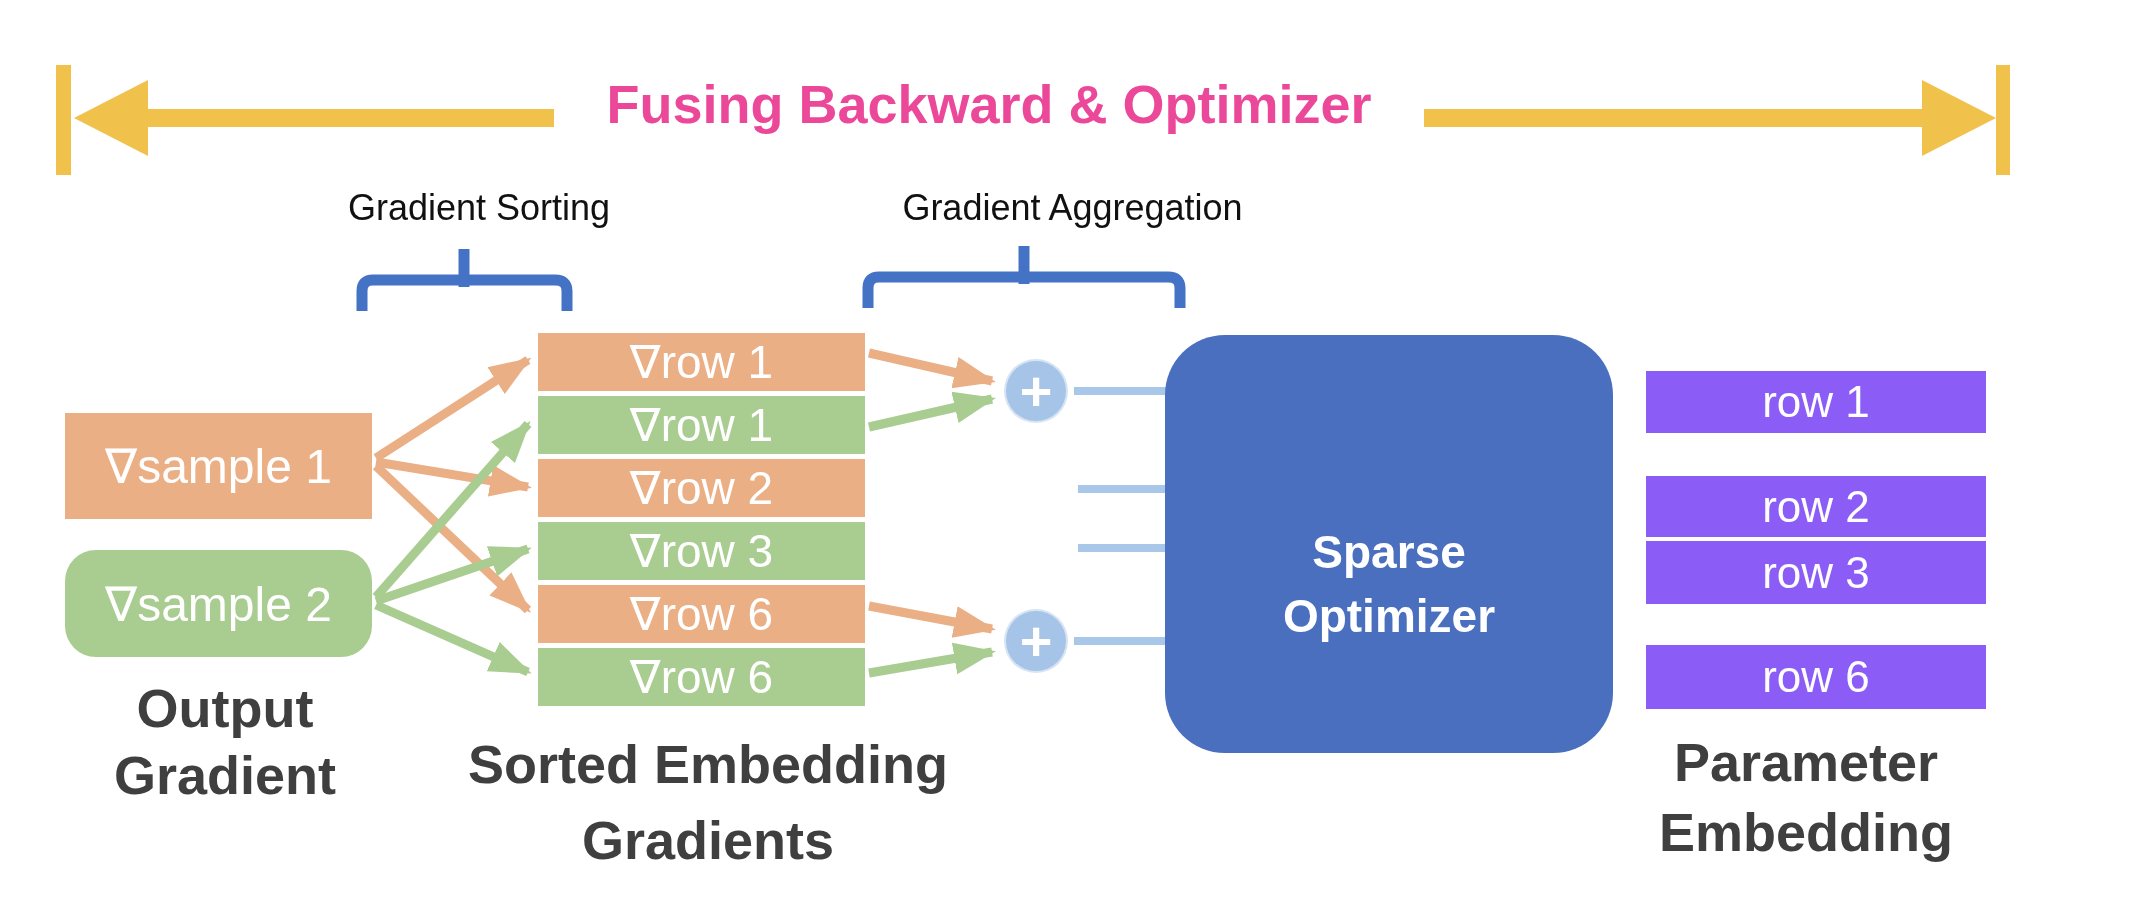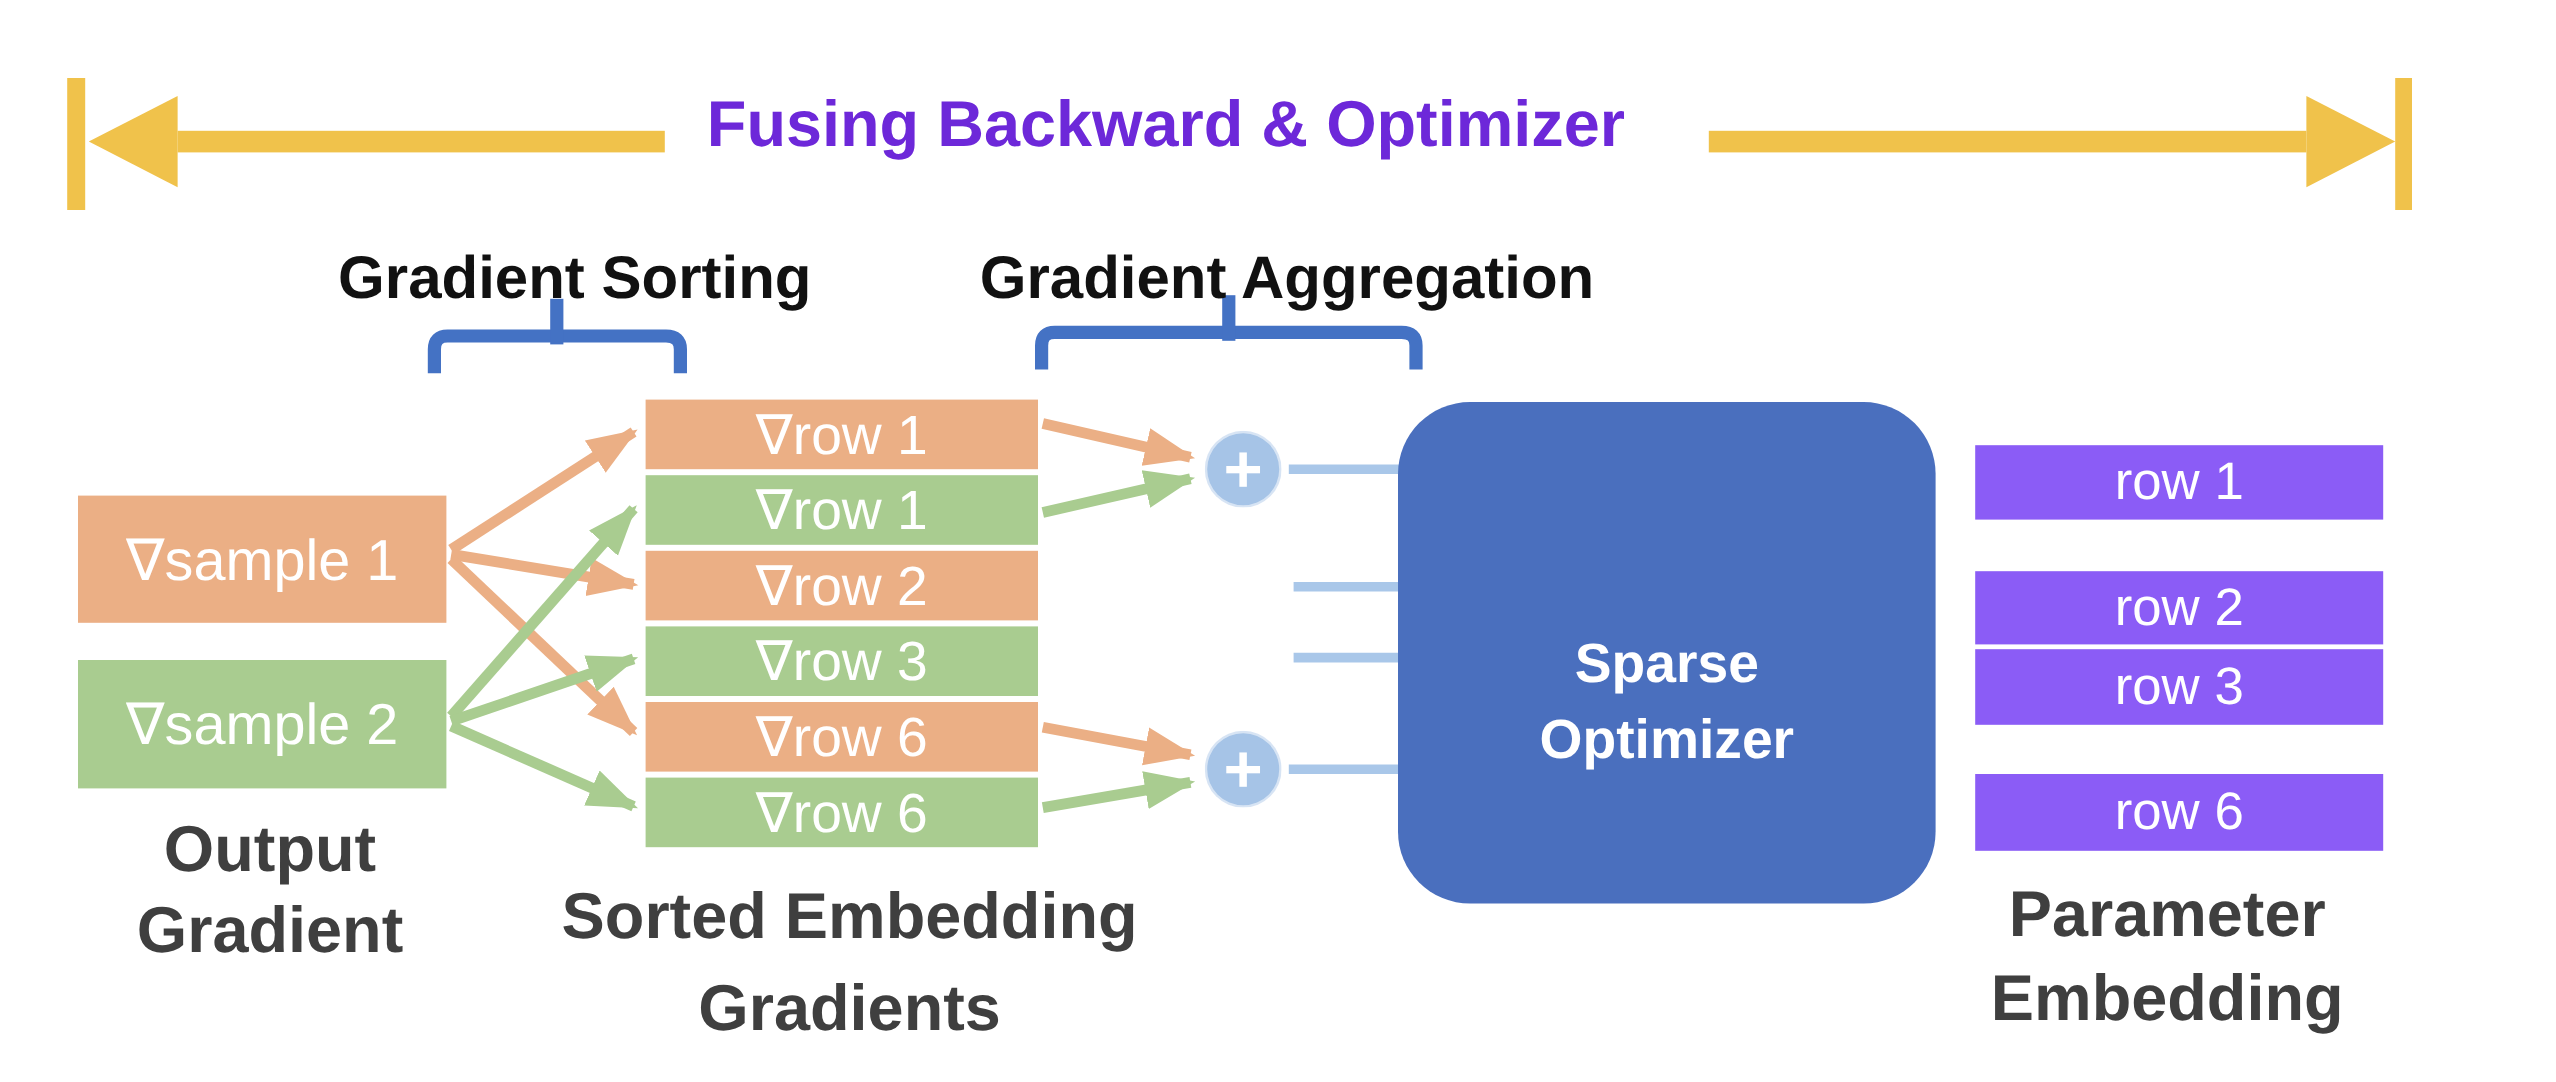--- a/index.html
+++ b/index.html
@@ -28,25 +28,25 @@
     background:#A6C4E7;border:2px solid rgba(255,255,255,0.55);box-sizing:border-box;
     color:#ffffff;font-size:56px;font-weight:bold;line-height:56px;
     display:flex;align-items:center;justify-content:center;z-index:3;
   }
   .caption{
     position:absolute;z-index:2;text-align:center;font-weight:bold;color:#3F3F3F;
     font-size:54px;line-height:70px;
   }
   .plabel{
     position:absolute;z-index:2;text-align:center;color:#111111;
-    font-size:50px;line-height:56px;font-weight:bold;margin-top:23px;
+    font-size:36px;line-height:56px;font-weight:normal;
   }
   .title{
-    position:absolute;z-index:2;left:589px;top:74px;width:800px;
-    color:#6d28d9;font-weight:bold;font-size:54px;line-height:60px;
+    position:absolute;z-index:2;left:589px;top:74px;width:800px;text-align:center;
+    color:#ec4899;font-weight:bold;font-size:54px;line-height:60px;
   }
 </style>
 </head>
 <body>
 
 <div class="canvas">
 
   <svg class="layer" width="2130" height="902" viewBox="0 0 2130 902">
     <defs>
       <marker id="mo" markerUnits="userSpaceOnUse" markerWidth="44" markerHeight="36" refX="38" refY="18" orient="auto">
@@ -110,21 +110,21 @@
       <line x1="1547" y1="677" x2="1604" y2="677" marker-end="url(#mb)"></line>
     </g>
   </svg>
 
   <div class="title">Fusing Backward &amp; Optimizer</div>
 
   <div class="plabel" style="left:264px;top:180px;width:430px;">Gradient Sorting</div>
   <div class="plabel" style="left:800px;top:180px;width:545px;">Gradient Aggregation</div>
 
   <div class="box orange sample" style="top:413px;">∇sample 1</div>
-  <div class="box green sample" style="top:550px;height:107px;">∇sample 2</div>
+  <div class="box green sample" style="top:550px;height:107px;border-radius:31px;">∇sample 2</div>
   <div class="caption" style="left:40px;top:675px;width:370px;line-height:67px;">
     <div>Output</div>
     <div>Gradient</div>
   </div>
 
   <div class="box orange mrow" style="top:333px;">∇row 1</div>
   <div class="box green mrow" style="top:396px;">∇row 1</div>
   <div class="box orange mrow" style="top:459px;">∇row 2</div>
   <div class="box green mrow" style="top:522px;">∇row 3</div>
   <div class="box orange mrow" style="top:585px;">∇row 6</div>

